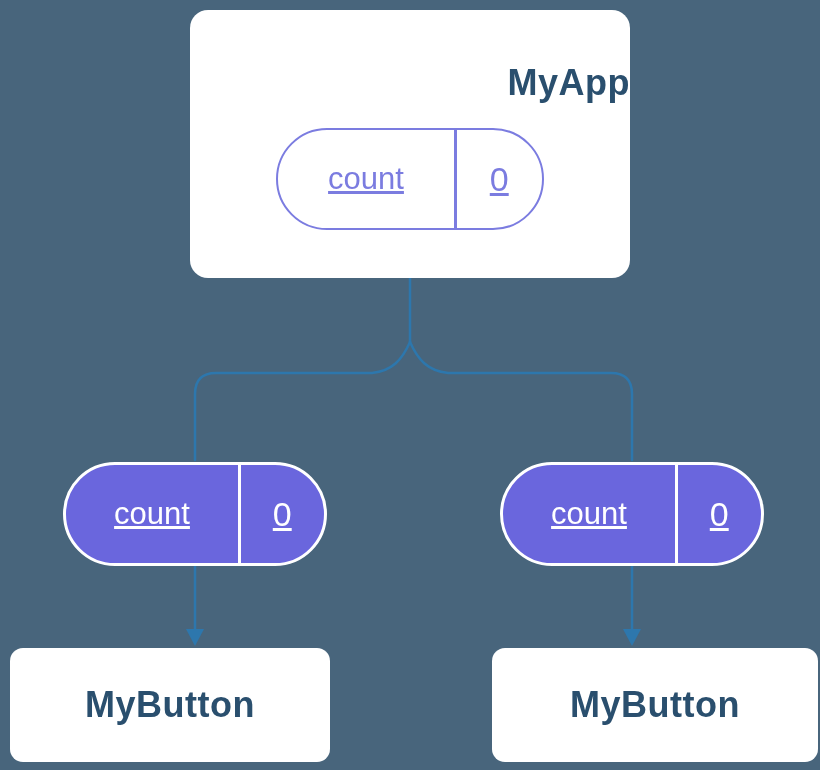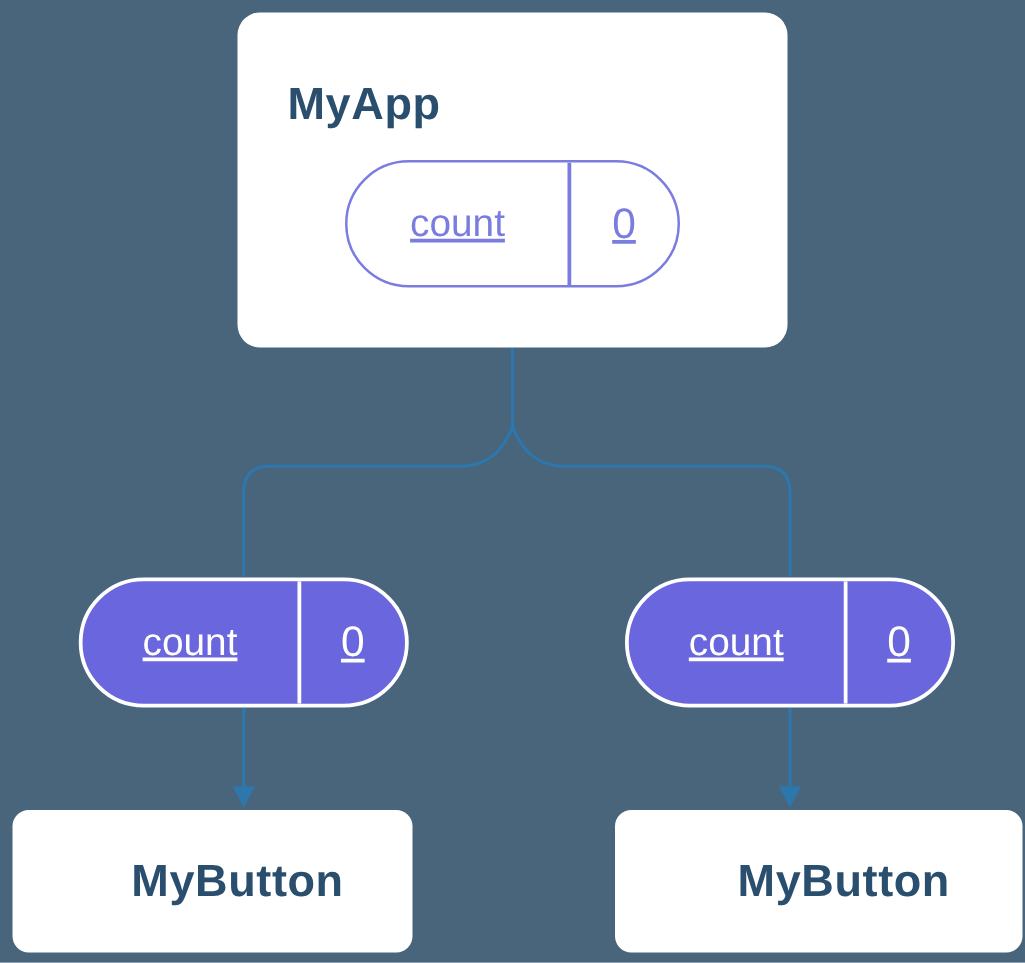--- a/index.html
+++ b/index.html
@@ -23,23 +23,22 @@
     pointer-events: none;
   }
   .node-card {
     position: absolute;
     background: #ffffff;
     border-radius: 16px;
   }
   .node-title {
     color: #2a4f6e;
     font-weight: bold;
-    text-align: left;
+    text-align: right;
     letter-spacing: 0.5px;
-    padding-left: 40px;
   }
   .myapp-card {
     left: 190px; top: 10px;
     width: 440px; height: 268px;
     border-radius: 18px;
   }
   .myapp-title {
     position: absolute;
     left: 0; top: 52px;
     width: 100%;

